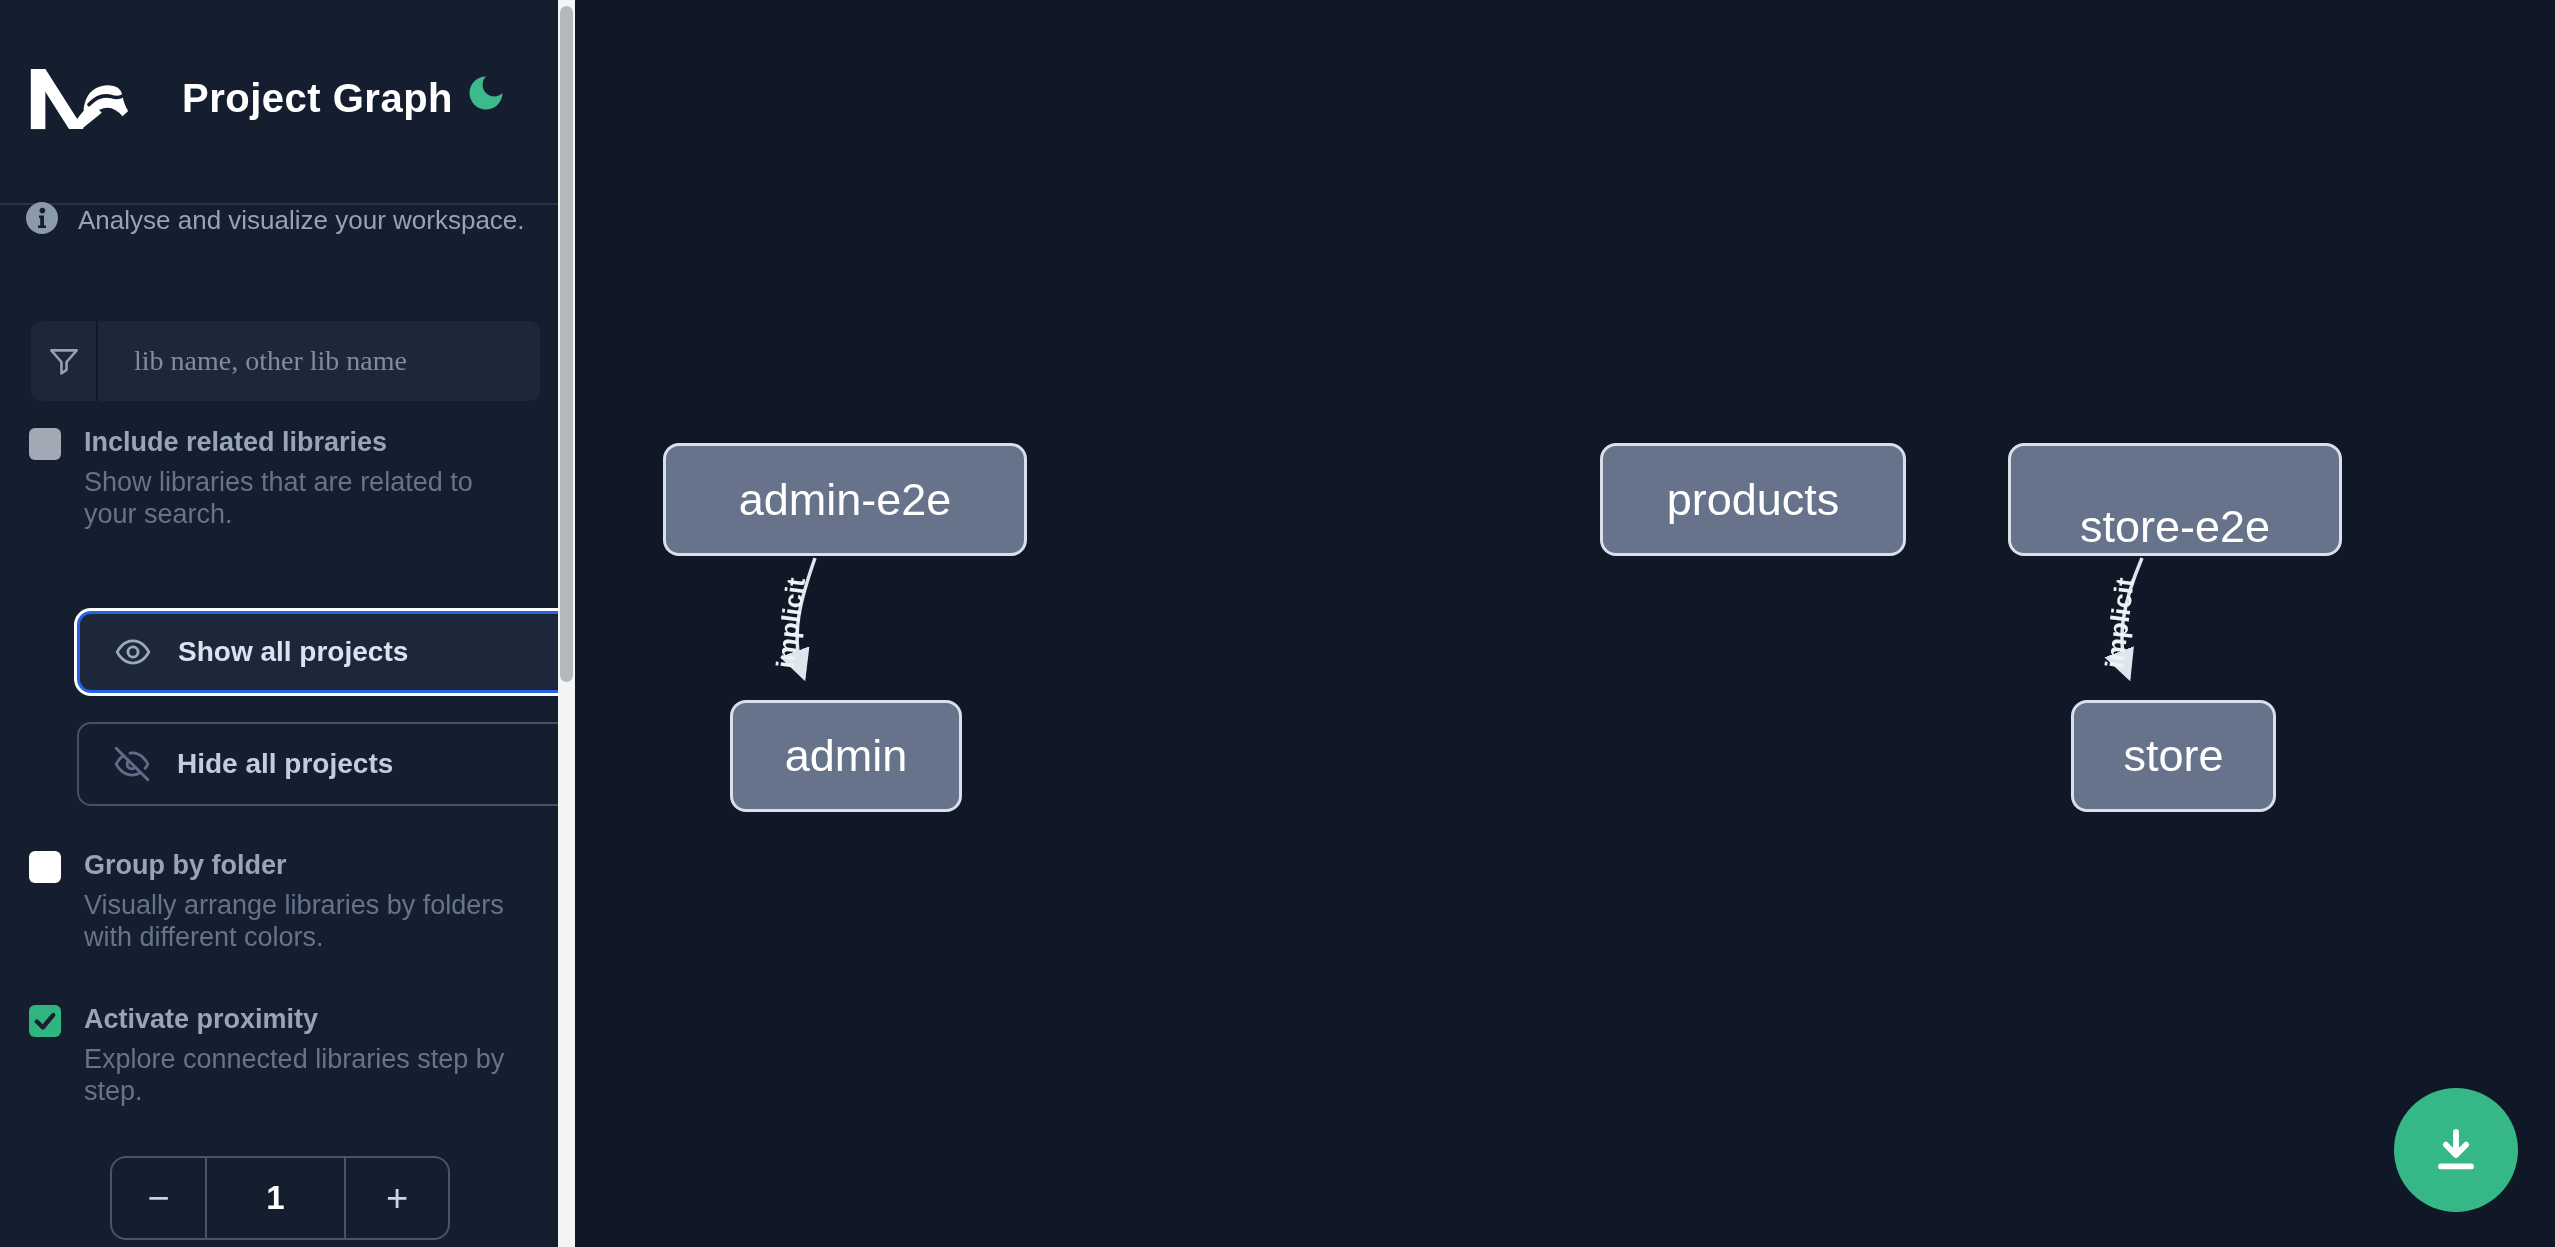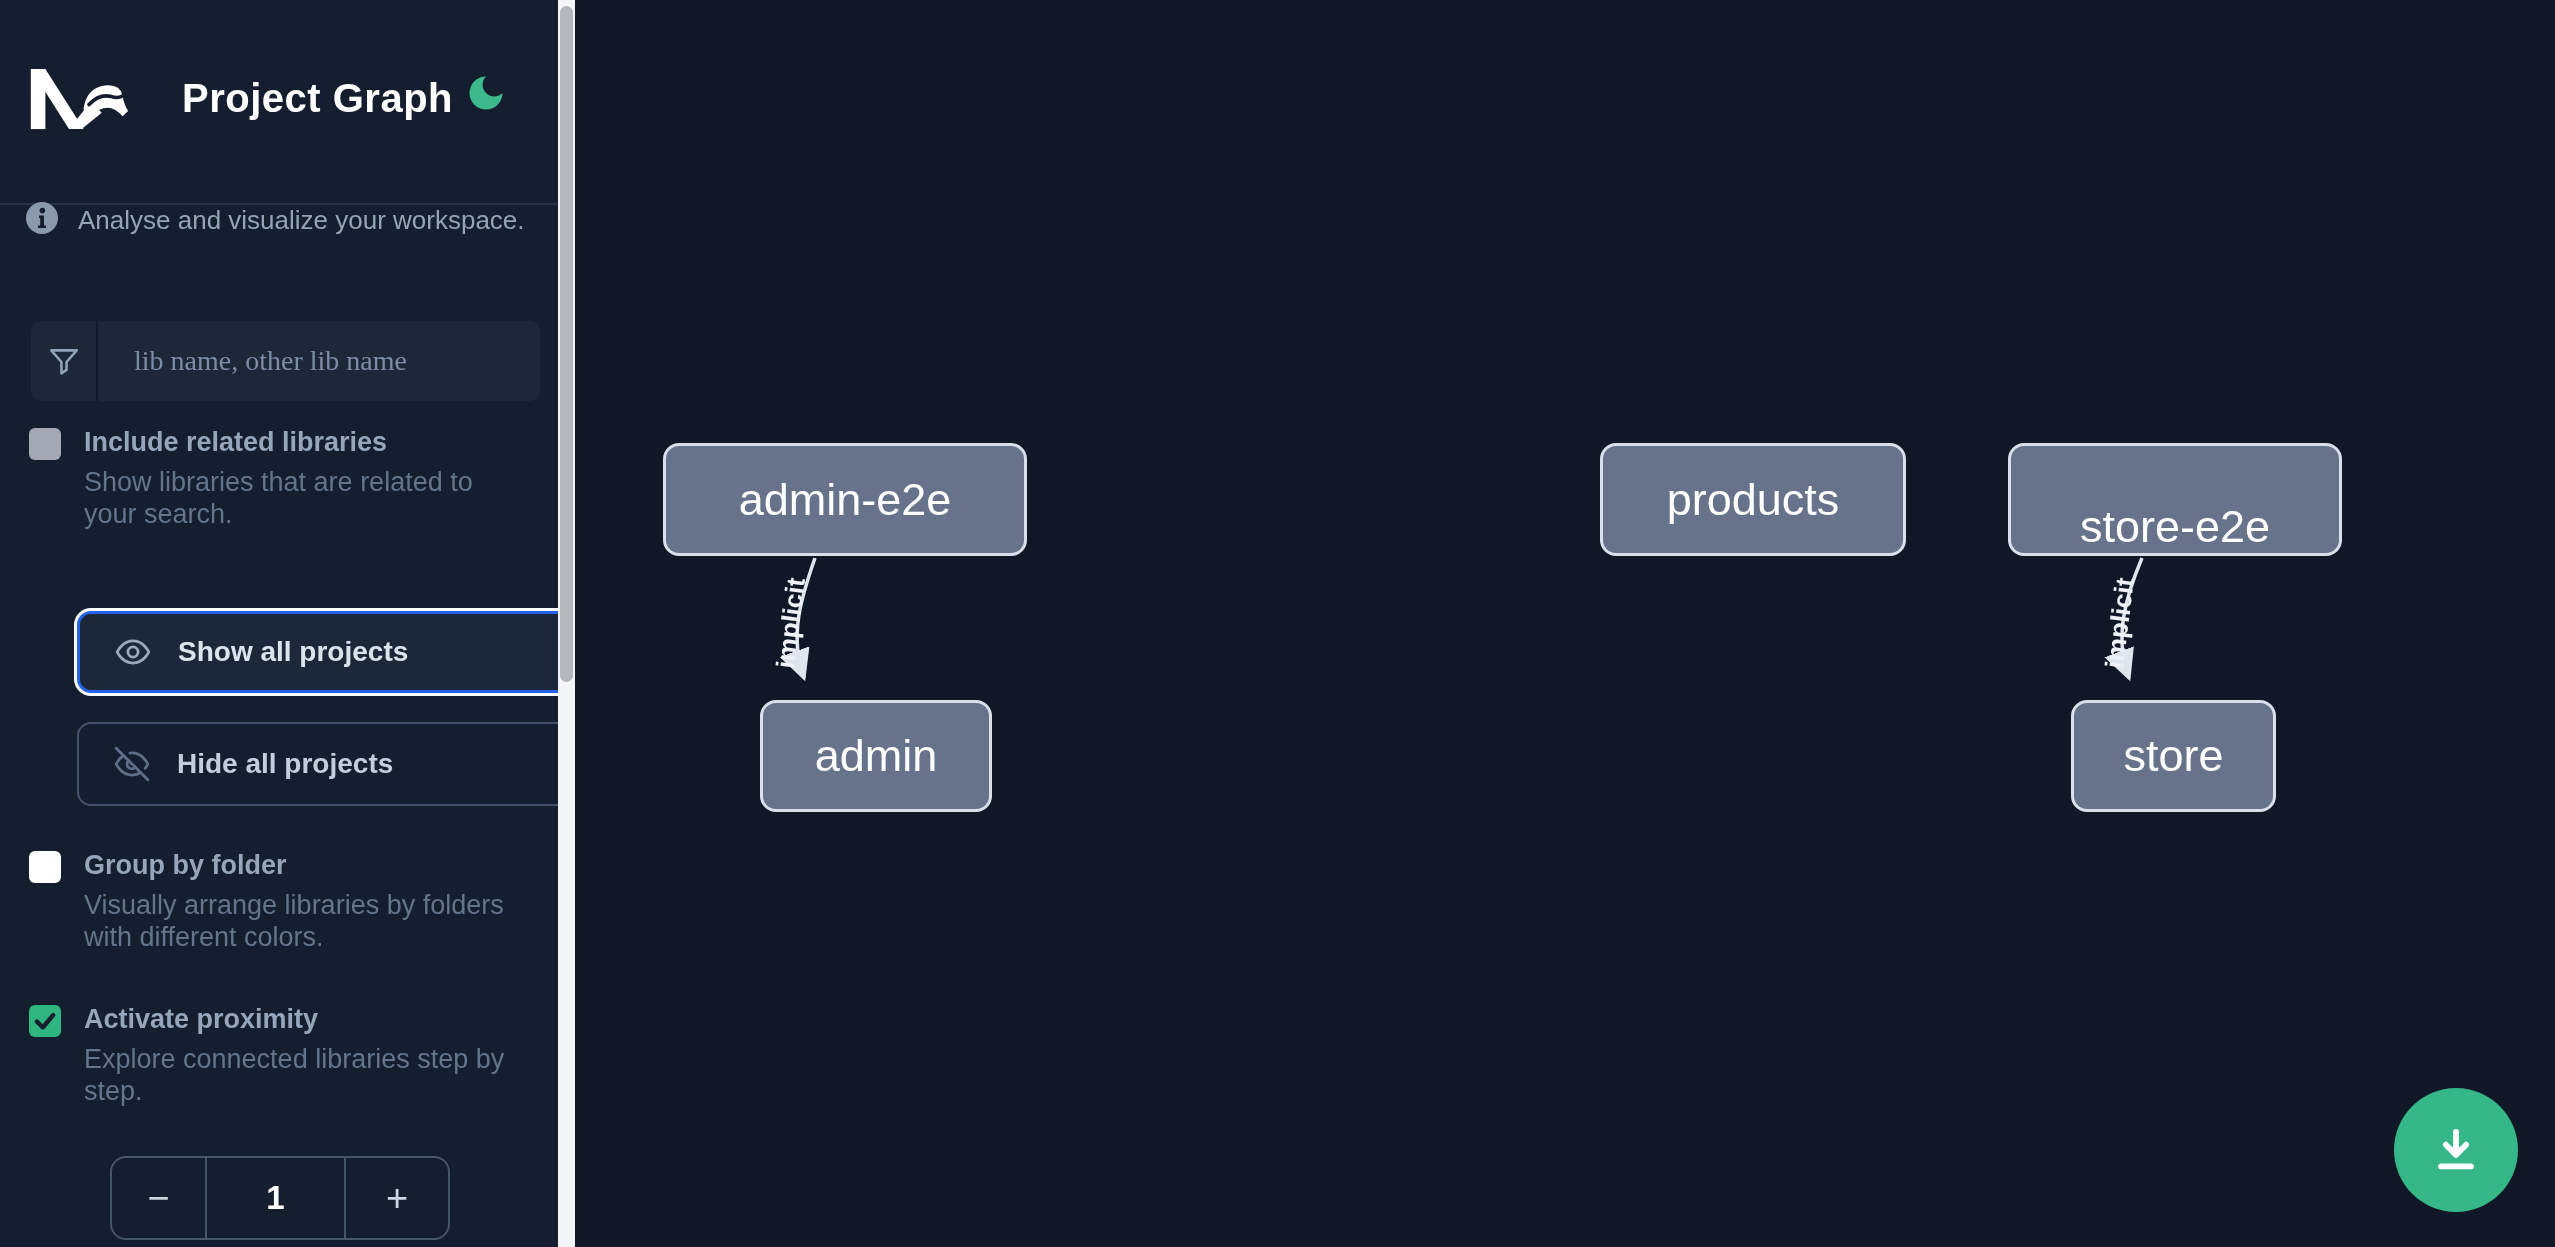--- a/index.html
+++ b/index.html
@@ -46,21 +46,21 @@
   .edges-svg { position:absolute; left:0; top:0; width:1980px; height:1247px; }
   .gnode {
     position:absolute; display:flex; align-items:center; justify-content:center;
     background:var(--node-fill,#67738a); border:3px solid var(--node-border,#d9e0e9);
     border-radius:16px; color:#ffffff; font-size:45px; cursor:pointer;
   }
   .n-admin-e2e { left:88px;  top:443px; width:364px; height:113px; }
   .n-common-ui { left:549px; top:443px; width:375px; height:113px; }
   .n-products  { left:1025px;top:443px; width:306px; height:113px; }
   .n-store-e2e { left:1433px;top:443px; width:334px; height:113px;align-items:flex-end; }
-  .n-admin     { left:155px; top:700px; width:232px; height:112px;margin-left:30px; }
+  .n-admin     { left:155px; top:700px; width:232px; height:112px; }
   .n-store     { left:1496px;top:700px; width:205px; height:112px; }
   .edge-label {
     position:absolute; color:#eef2f7; font-size:26px; font-weight:700; white-space:nowrap;
     transform:translate(-50%,-50%) rotate(-83deg); cursor:pointer;
   }
   .el-1 { left:216px; top:623px; }
   .el-2 { left:1545px; top:623px; }
   .fab {
     position:absolute; left:1819px; top:1088px; width:124px; height:124px; border-radius:50%;
     background:var(--accent-green,#35b787); border:none; cursor:pointer;

